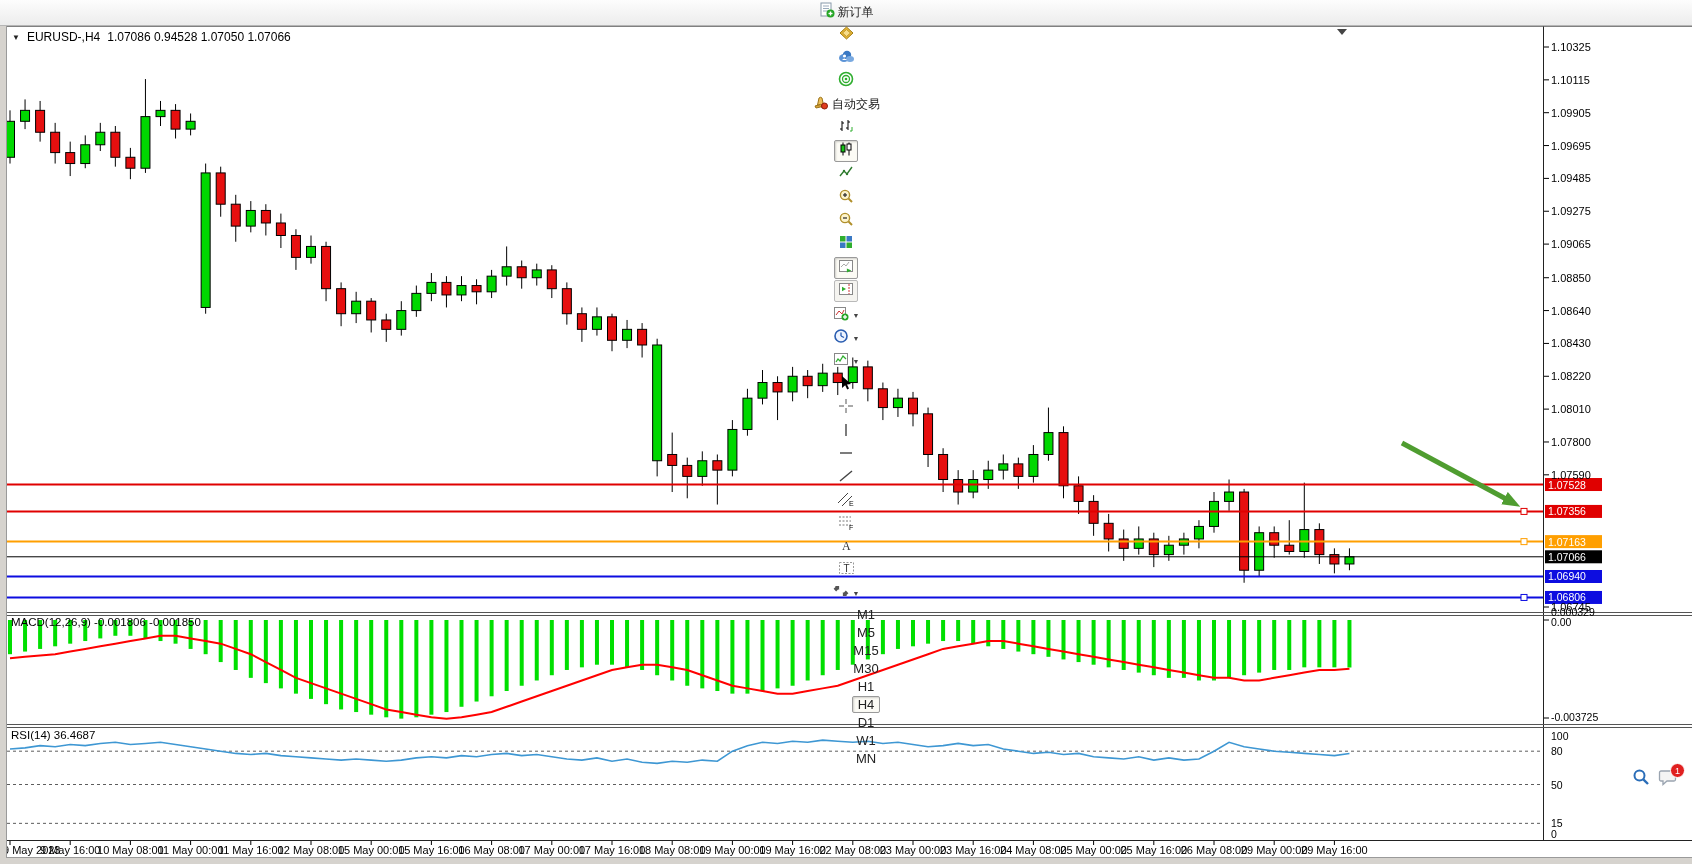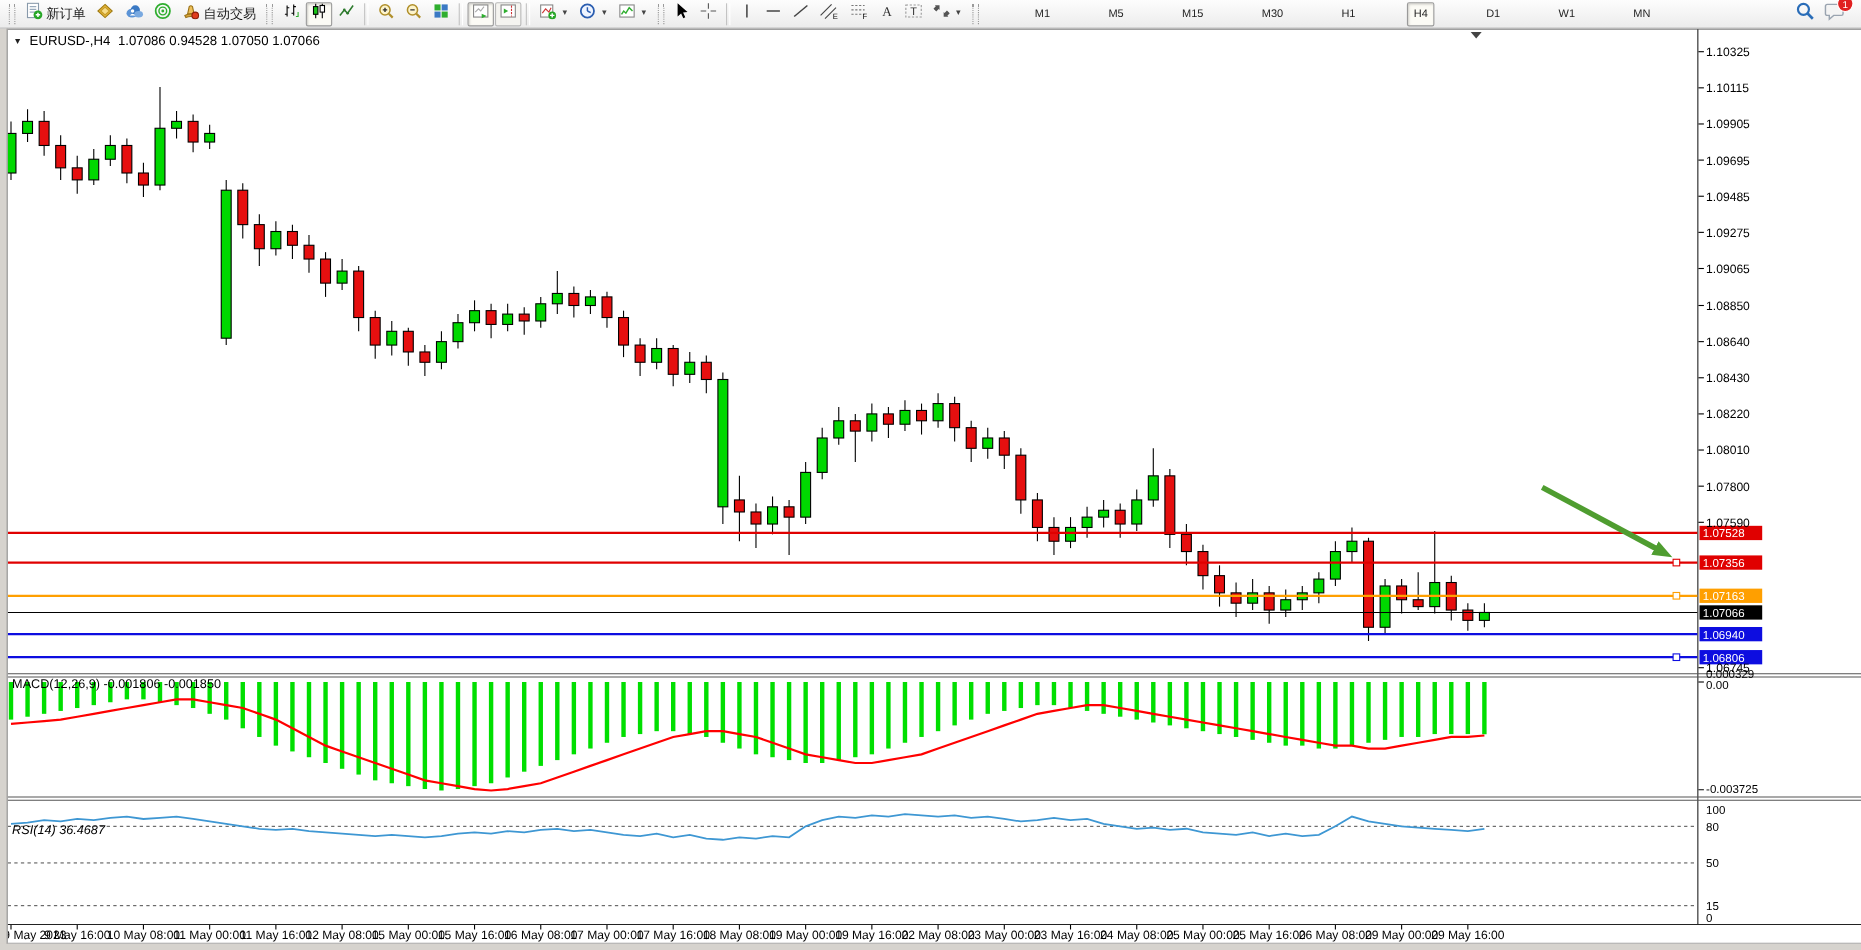--- a/index.html
+++ b/index.html
@@ -1,45 +1,45 @@
 <!DOCTYPE html>
 <html><head>
 <meta charset="utf-8">
 <style>
   html,body{margin:0;padding:0;}
   body{width:1692px;height:864px;position:relative;overflow:hidden;background:#ffffff;
        font-family:"Liberation Sans",sans-serif;-webkit-font-smoothing:antialiased;}
   
   #toolbar{position:absolute;left:0;top:0;width:1692px;height:26px;z-index:5;
     background:linear-gradient(#fdfdfd,#ececec);border-bottom:1px solid #b5b5b5;
-    display:flex;align-items:center;padding:0 4px;box-sizing:border-box;gap:1px;}
+    display:flex;align-items:center;padding:0 4px;box-sizing:border-box;gap:1px;flex-direction:column;}
   .tbtn{height:22px;min-width:22px;display:flex;align-items:center;justify-content:center;
     gap:3px;padding:0 3px;border:1px solid transparent;border-radius:2px;box-sizing:border-box;}
   .tbtn.active{border-color:#9a9a9a;background:#fcfbf5;box-shadow:inset 1px 1px 2px rgba(0,0,0,.18);}
   .tbtn.boxed{border-color:#b9b9b9;background:#f5f4f0;}
   .tlabel{font-size:12px;color:#1a1a1a;white-space:nowrap;}
   .grip{width:4px;height:18px;border-left:1px dotted #9a9a9a;border-right:1px dotted #9a9a9a;margin:0 4px;}
   .sep{width:2px;height:20px;border-left:1px solid #c3c3c3;border-right:1px solid #ffffff;margin:0 3px;}
   .caret{font-size:7px;color:#444;margin-left:1px;}
-  .tf{font-size:10px;color:#222;padding:0 5px;height:20px;display:flex;align-items:center;
+  .tf{font-size:13px;color:#222;padding:0 5px;height:20px;display:flex;align-items:center;
       border:1px solid transparent;border-radius:2px;margin-left:40px;}
   .tf.active{border-color:#9a9a9a;background:#fcfbf5;box-shadow:inset 1px 1px 2px rgba(0,0,0,.18);text-align:center;}
   #tb-right{margin-left:auto;display:flex;align-items:center;gap:8px;padding-right:10px;}
   .badge{position:absolute;top:-5px;right:-7px;background:#e02020;color:#fff;border-radius:50%;
     width:13px;height:13px;font-size:9px;display:flex;align-items:center;justify-content:center;border:1px solid #fff;}
   
   #left-strip{position:absolute;left:0;top:26px;width:6px;height:838px;background:#d6d3ce;border-right:1px solid #9a9a9a;z-index:2;}
   #bottom-strip{position:absolute;left:0;top:858px;width:1692px;height:6px;background:#d6d3ce;z-index:2;}
   #chart-svg{position:absolute;left:0;top:0;z-index:1;}
   #chart-title{position:absolute;left:12px;top:30px;z-index:3;font-size:12px;color:#000;
     display:flex;align-items:center;gap:7px;}
   #chart-title .dd{font-size:8px;color:#222;}
   .ind-label{position:absolute;left:11px;z-index:3;font-size:11.5px;color:#000;}
   #macd-label{top:616px;}
-  #rsi-label{top:749px;font-style:italic;}
+  #rsi-label{top:729px;}
 </style>
 </head>
 <body>
 
 <div id="toolbar">
   <div class="grip"></div>
 
   <div class="tbtn">
     <span>
       <svg width="16" height="16">

